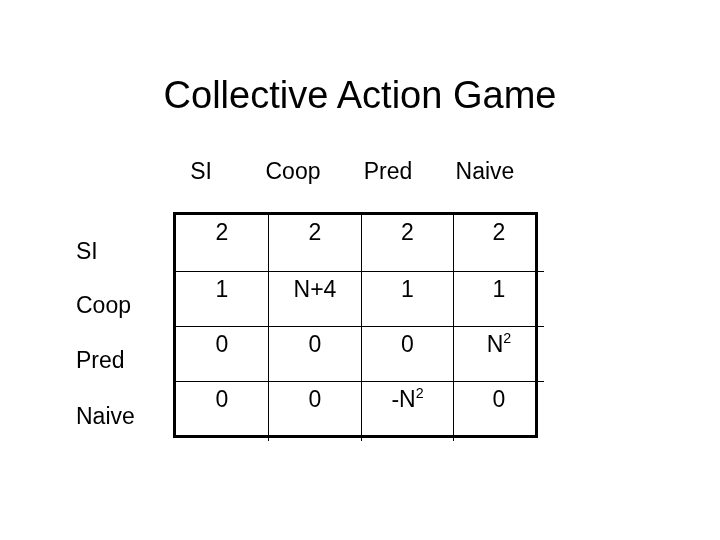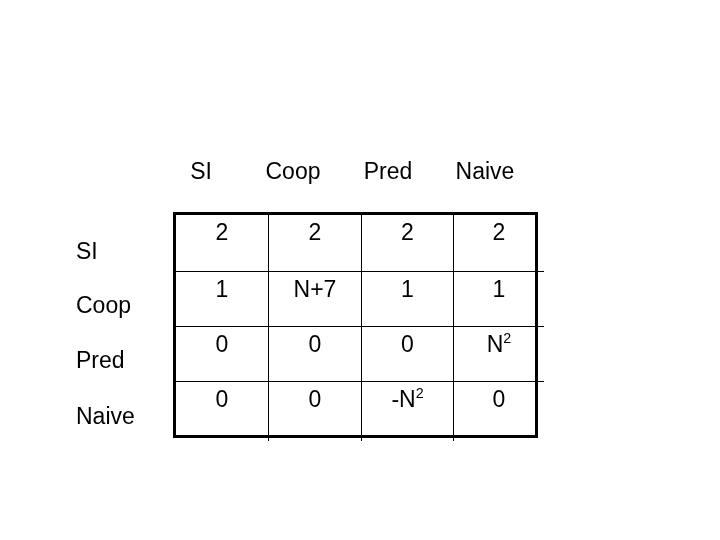--- a/index.html
+++ b/index.html
@@ -127,20 +127,21 @@
   .rh2 { height: 55px; }
   .rh3 { height: 60px; }
 
   sup { font-size: 0.62em; vertical-align: super; line-height: 0; }
 </style>
 </head>
 <body>
 
 <div id="slide">
 
+  <div id="title">Collective Action Game</div>
 
   <div id="col-headers">
     <div class="col-header ch0">SI</div>
     <div class="col-header ch1">Coop</div>
     <div class="col-header ch2">Pred</div>
     <div class="col-header ch3">Naive</div>
   </div>
 
   <div id="row-labels">
     <div class="row-label rl0">SI</div>
@@ -153,21 +154,21 @@
     <table>
       <tbody>
           <tr class="rh0">
         <td class="cw0">2</td>
         <td class="cw1">2</td>
         <td class="cw2">2</td>
         <td class="cw3">2</td>
       </tr>
       <tr class="rh1">
         <td class="cw0">1</td>
-        <td class="cw1">N+7</td>
+        <td class="cw1">N+4</td>
         <td class="cw2">1</td>
         <td class="cw3">1</td>
       </tr>
       <tr class="rh2">
         <td class="cw0">0</td>
         <td class="cw1">0</td>
         <td class="cw2">0</td>
         <td class="cw3">N<sup>2</sup></td>
       </tr>
       <tr class="rh3">

